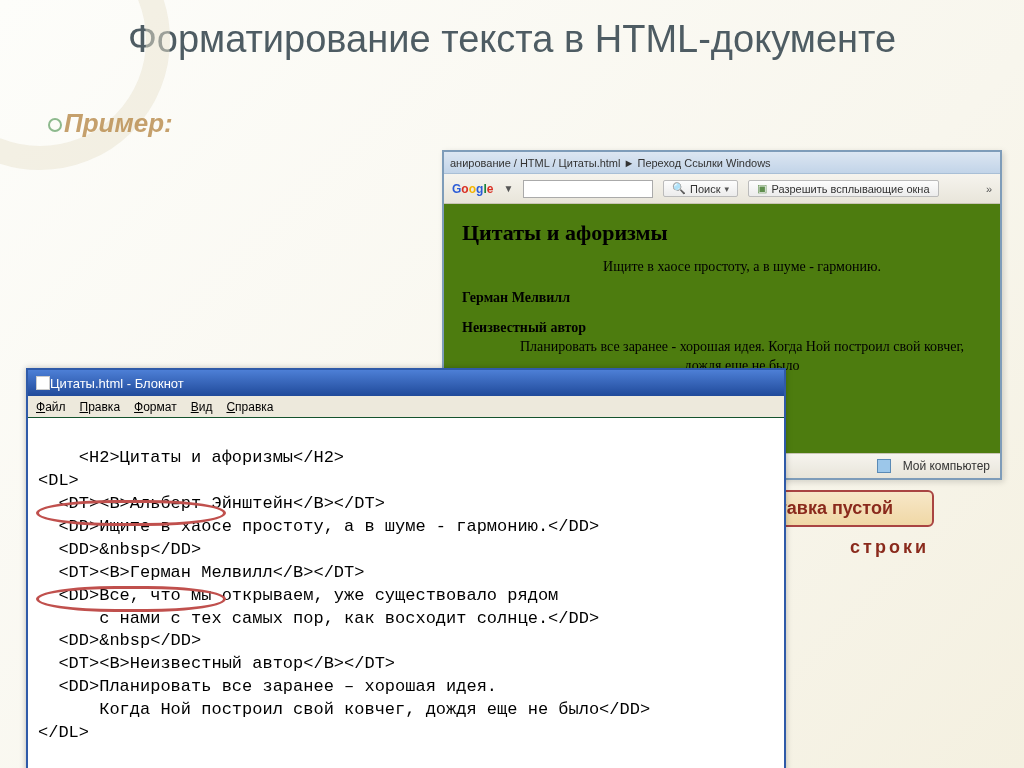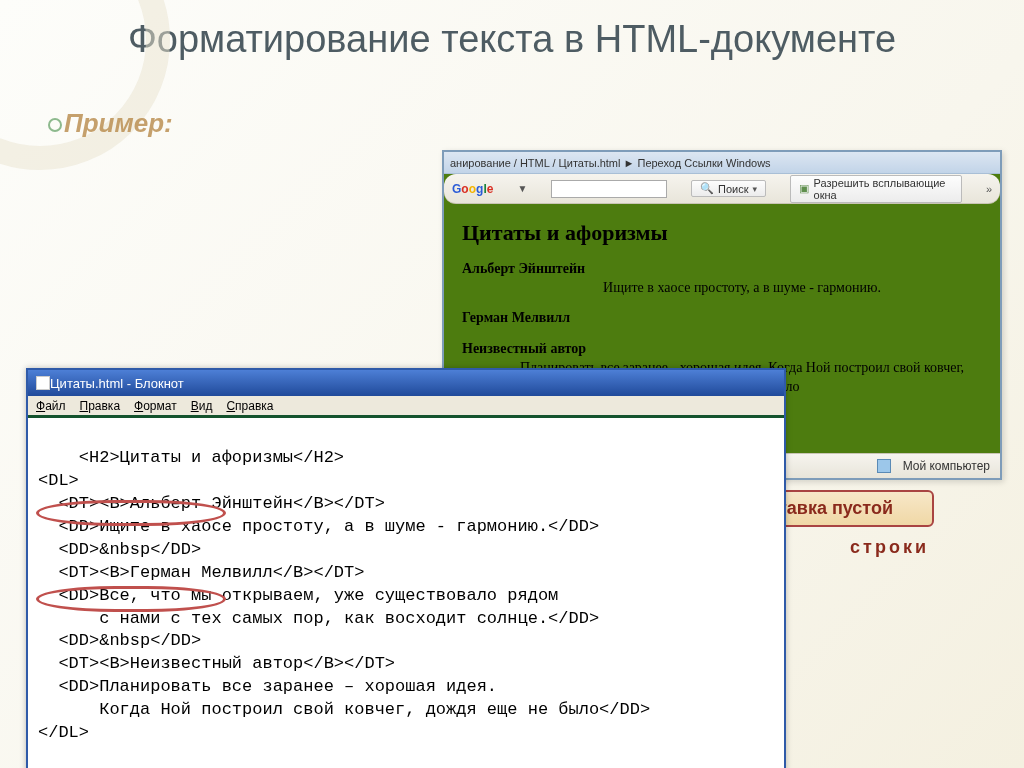--- a/index.html
+++ b/index.html
@@ -52,21 +52,21 @@
     font-size: 11px; color: #333;
     padding: 0 6px;
     overflow: hidden; white-space: nowrap;
   }
   .browser-toolbar {
     height: 30px;
     background: linear-gradient(#f6f4ee, #e8e5da);
     border-bottom: 1px solid #c9c5b5;
     display: flex; align-items: center;
     font-size: 12px; color: #333;
-    padding: 0 8px; gap: 24px; border-radius: 12px;
+    padding: 0 8px; gap: 10px;
   }
   .google-logo { font-weight: bold; }
   .g-b { color:#2a5bd7 } .g-r { color:#d93025 } .g-y { color:#f4b400 } .g-g { color:#188038 }
   .toolbar-search {
     width: 130px; height: 18px;
     border: 1px solid #aaa;
     background: #fff;
   }
   .toolbar-btn {
     border: 1px solid #bbb;
@@ -130,21 +130,21 @@
     height: 26px;
     background: linear-gradient(#4d7fd6,#204a9a);
     color: #fff;
     display:flex; align-items:center;
     font-size: 13px; padding: 0 8px; 
   }
   .np-doc-icon { width:14px;height:14px; background:#fff; border:1px solid #ccc; }
   .np-menu {
     height: 22px;
     background: #ede9dc;
-    border-bottom:3px solid #14532d;
+    border-bottom:1px solid #14532d;
     display:flex; align-items:center; gap: 14px;
     font-size: 12px; padding: 0 8px; color:#000;
   }
   .np-menu span { text-decoration: underline; text-decoration-color: transparent; }
   .np-menu span::first-letter { text-decoration: underline; }
   .np-body {
     padding: 6px 10px 12px;
     font-family: "Courier New", monospace;
     font-size: 17px;
     line-height: 1.35;
@@ -191,21 +191,20 @@
     </span>
     <span class="toolbar-btn">
       <span style="color:#5f8f4e;">▣</span>
       <span>Разрешить всплывающие окна</span>
     </span>
     <span style="color:#555;font-size:11px;margin-left:auto;">»</span>
   </div>
   <div class="browser-content">
     <h2>Цитаты и афоризмы</h2>
     <dl>
-      <dt>Альберт Эйнштейн</dt>
       <dd>Ищите в хаосе простоту, а в шуме - гармонию.</dd>
       <dt>Герман Мелвилл</dt>
       <dt>Неизвестный автор</dt>
       <dd>Планировать все заранее - хорошая идея. Когда Ной построил свой ковчег, дождя еще не было</dd>
     </dl>
   </div>
   <div class="browser-status">
     <span class="status-left">
       <span class="ie-icon"></span>
       <span>Готово</span>

